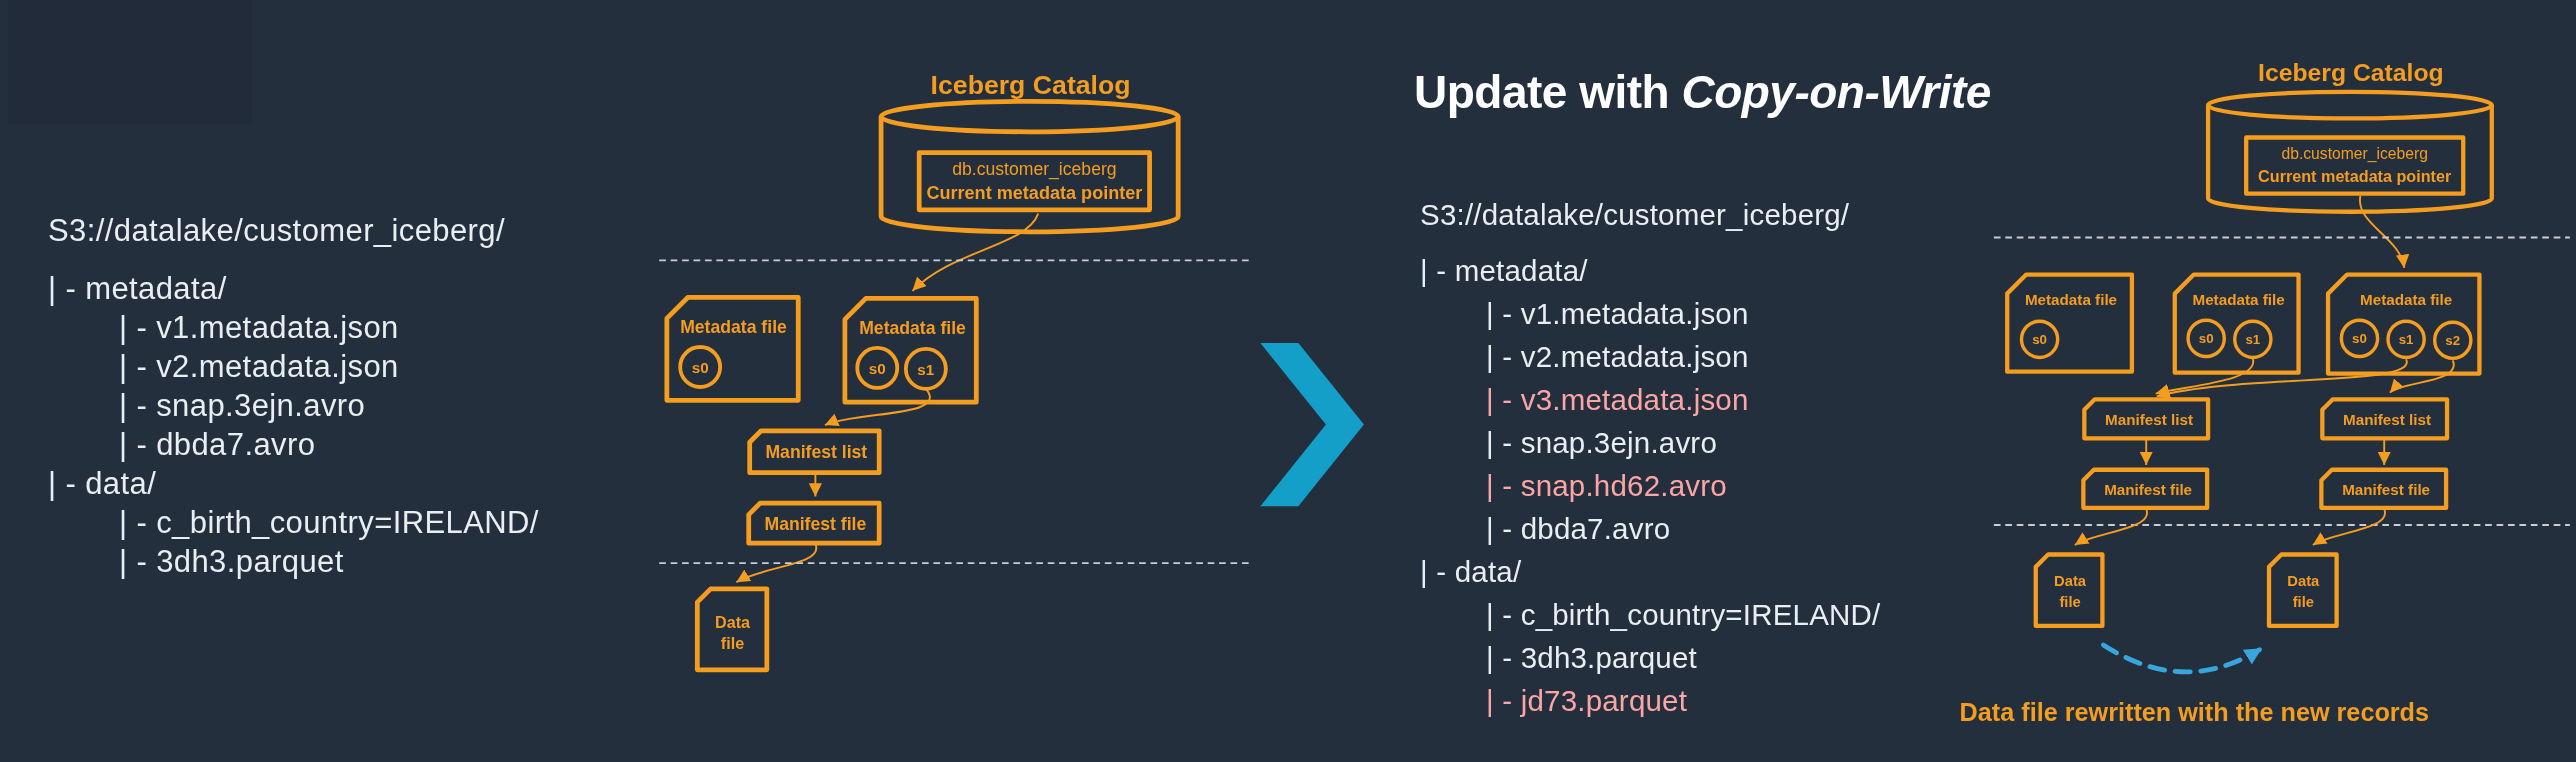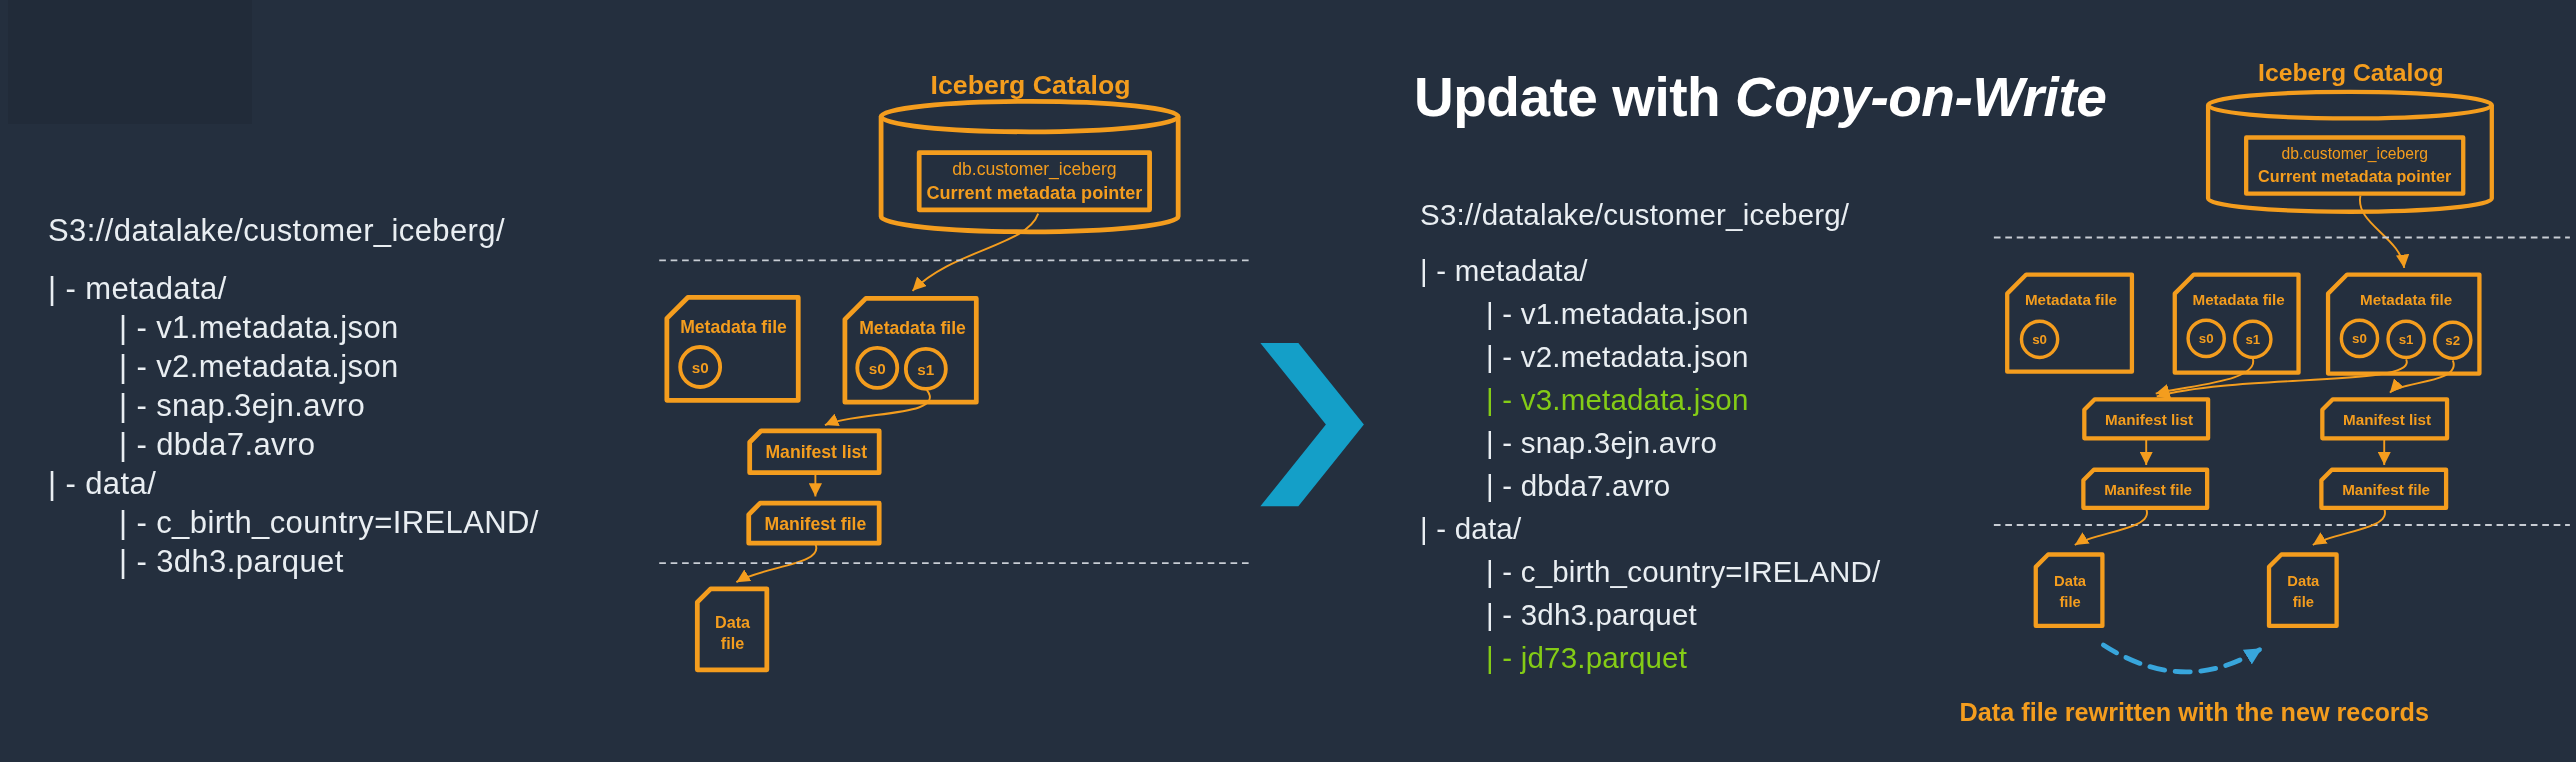--- a/index.html
+++ b/index.html
@@ -14,24 +14,24 @@
   #left-tree{left:48px;top:211px;font-size:31px;letter-spacing:0.4px;}
   #left-tree .t-title{line-height:40px;}
   #left-tree .t-items{margin-top:18px;}
   #left-tree .t-item{line-height:39px;}
   #left-tree .ind1{padding-left:71px;}
   #right-tree{left:1420px;top:195px;font-size:29.5px;letter-spacing:0.2px;}
   #right-tree .t-title{line-height:40px;}
   #right-tree .t-items{margin-top:14.3px;}
   #right-tree .t-item{line-height:43px;}
   #right-tree .ind1{padding-left:66px;}
-  .hl{color:#84cc16;}
+  .hl{color:#fca5a5;}
 
   
-  #update-title{position:absolute;left:1414px;top:65px;font-size:55px;font-weight:700;
+  #update-title{position:absolute;left:1414px;top:65px;font-size:46px;font-weight:700;
                 color:#FFFFFF;letter-spacing:-0.5px;white-space:nowrap;}
   #update-title .it{font-style:italic;}
 
   
   svg{position:absolute;overflow:visible;}
   .obox{fill:none;stroke:#F49D1E;stroke-width:5;stroke-linejoin:round;}
   .obox-r{fill:none;stroke:#F49D1E;stroke-width:4.5;stroke-linejoin:round;}
   .ocircle{fill:none;stroke:#F49D1E;stroke-width:4;}
   .ocircle-r{fill:none;stroke:#F49D1E;stroke-width:3.6;}
   .arrow{fill:none;stroke:#F49D1E;stroke-width:2;}
@@ -136,20 +136,21 @@
   </svg>
 
   <div id="right-tree" class="tree">
     <div class="t-title">S3://datalake/customer_iceberg/</div>
     <div class="t-items">
       <div class="t-item ind0">| - metadata/</div>
       <div class="t-item ind1">| - v1.metadata.json</div>
       <div class="t-item ind1">| - v2.metadata.json</div>
       <div class="t-item ind1 hl">| - v3.metadata.json</div>
       <div class="t-item ind1">| - snap.3ejn.avro</div>
+      <div class="t-item ind1 hl">| - snap.hd62.avro</div>
       <div class="t-item ind1">| - dbda7.avro</div>
       <div class="t-item ind0">| - data/</div>
       <div class="t-item ind1">| - c_birth_country=IRELAND/</div>
       <div class="t-item ind1">| - 3dh3.parquet</div>
       <div class="t-item ind1 hl">| - jd73.parquet</div>
     </div>
   </div>
 
   <svg style="left:1943px;top:48px;" width="633" height="695" viewBox="2040 50 664 730">
     <defs>

